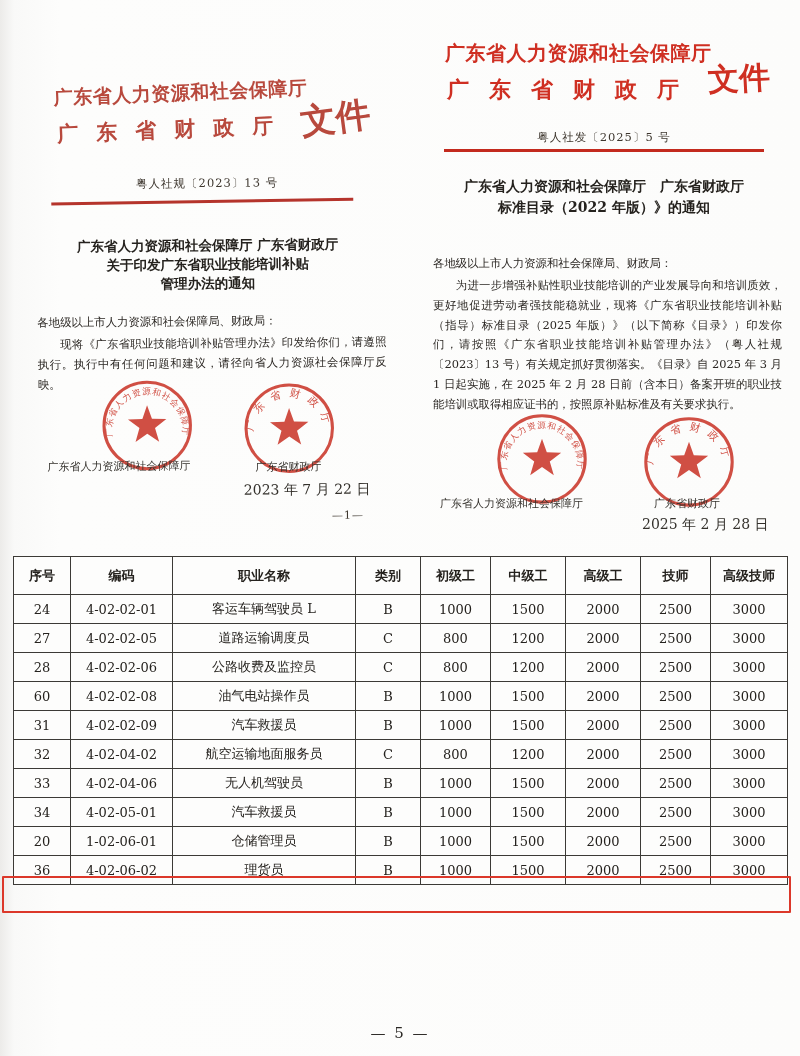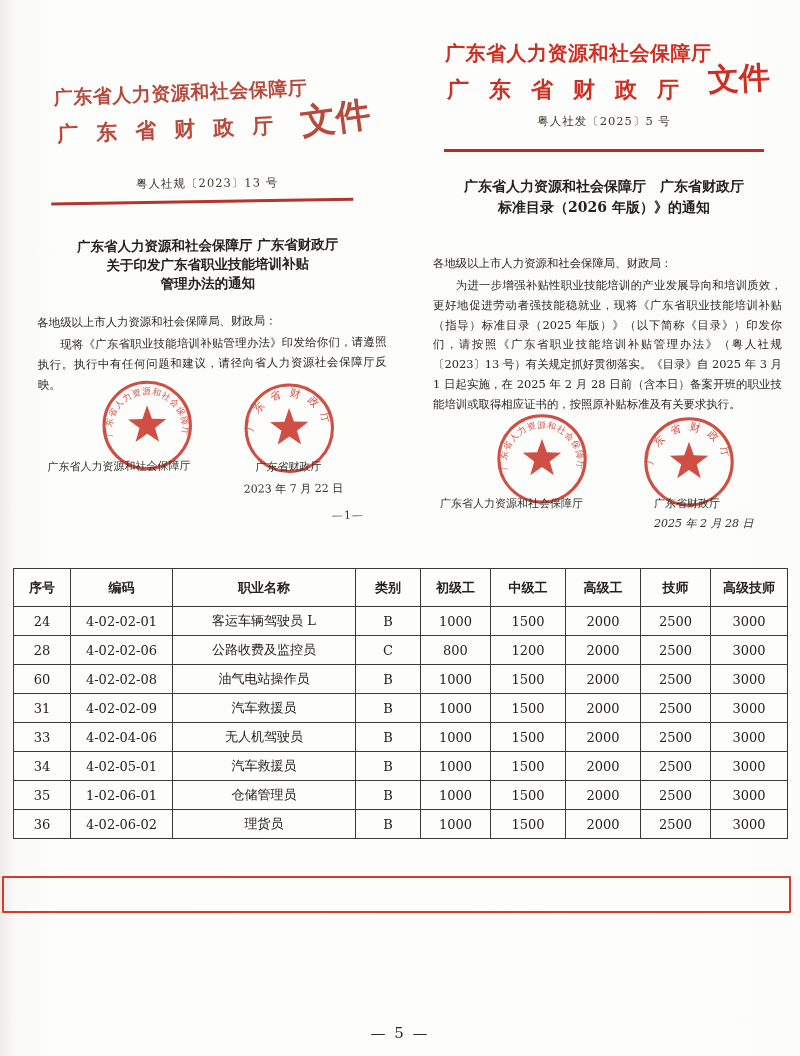--- a/index.html
+++ b/index.html
@@ -22,21 +22,21 @@
   #doc-left  .letterhead { left:32px; top:52px; color:#b8493d; transform:rotate(-1.8deg); }
   #doc-right .letterhead { left:25px; top:12px; color:#cf2f22; }
   #doc-right .lh-line1 { font-size:20px; }
   #doc-right .lh-line2 { font-size:22px; letter-spacing:20px; margin-top:8px; }
   .doc-word { position:absolute; font-weight:bold; }
   #doc-left  .doc-word { left:278px; top:68px; font-size:35px; color:#b8493d; transform:rotate(-7deg); }
   #doc-right .doc-word { left:288px; top:30px; font-size:31px; color:#cf2f22; transform:rotate(-3deg); }
 
   .doc-number { position:absolute; width:100%; text-align:center; font-size:11.5px; color:#3d362e; letter-spacing:1px; }
   #doc-left  .doc-number { top:148px; }
-  #doc-right .doc-number { top:86px;text-align:center; }
+  #doc-right .doc-number { top:102px;text-align:center; }
 
   .red-rule { position:absolute; height:2.5px; background:#b5342c; }
   #doc-left  .red-rule { left:28px; top:172px; width:302px; transform:rotate(-0.4deg); }
   #doc-right .red-rule { left:24px; top:121px; width:320px; background:#c32a1e; }
 
   .doc-title { position:absolute; width:100%; text-align:center; font-weight:bold; font-size:13.5px; line-height:19px; color:#25221e; }
   #doc-left  .doc-title { top:208px; }
   #doc-right .doc-title { top:148px; font-size:14px; line-height:20.5px; }
 
   .salutation { position:absolute; left:13px; right:6px; font-size:11.4px; color:#2a2622; }
@@ -52,26 +52,26 @@
   #doc-left  .seal-b { left:216px; top:352px; }
   #doc-right .seal-a { left:74px;  top:382px; }
   #doc-right .seal-b { left:221px; top:385px; }
 
   .signer { position:absolute; font-size:11px; color:#33302b; white-space:nowrap; }
   #doc-left  .signer-left  { left:22px;  top:430px; }
   #doc-left  .signer-right { left:230px; top:432px; }
   #doc-left  .doc-date     { left:218px; top:454px; }
   #doc-right .signer-left  { left:20px;  top:468px; }
   #doc-right .signer-right { left:234px; top:468px; }
-  #doc-right .doc-date     { left:234px; top:488px;font-style:italic; }
-  .doc-date { position:absolute; font-size:11px; color:#33302b; white-space:nowrap; }
+  #doc-right .doc-date     { left:222px; top:488px; }
+  .doc-date { position:absolute; font-size:14px; color:#33302b; white-space:nowrap; }
   .doc-pagenum { position:absolute; right:30px; top:482px; font-size:11px; color:#3d362e; letter-spacing:1px; }
 
   
-  #subsidy-table { position:absolute; left:13px; top:568px; width:774px;
+  #subsidy-table { position:absolute; left:13px; top:556px; width:774px;
     border-collapse:collapse; table-layout:fixed; font-size:13px; color:#25221e; text-align:center; }
   #subsidy-table th, #subsidy-table td { border:1.4px solid #3c3a36; overflow:hidden; white-space:nowrap; }
   #subsidy-table th { height:38px; font-weight:bold; font-size:13px; background:#fdfdfc; }
   #subsidy-table td { height:29px; font-size:13px; background:#fdfdfc; }
 
   #highlight-box { position:absolute; left:2px; top:876px; width:789px; height:37px;
     border:2.5px solid #dc382a; border-radius:1px; pointer-events:none; }
 
   #page-footer { position:absolute; left:0; top:1024px; width:100%; text-align:center;
     font-size:15px; color:#2a2724; letter-spacing:2px; }
@@ -127,21 +127,21 @@
   <div class="doc" id="doc-right">
     <div class="letterhead">
       <div class="lh-line1">广东省人力资源和社会保障厅</div>
       <div class="lh-line2">广东省财政厅</div>
     </div>
     <div class="doc-word">文件</div>
     <div class="doc-number">粤人社发〔2025〕5 号</div>
     <div class="red-rule"></div>
     <div class="doc-title">
       <div>广东省人力资源和社会保障厅　广东省财政厅</div>
-      <div>标准目录（2026 年版）》的通知</div>
+      <div>标准目录（2022 年版）》的通知</div>
     </div>
     <div class="salutation">各地级以上市人力资源和社会保障局、财政局：</div>
     <div class="body-par">为进一步增强补贴性职业技能培训的产业发展导向和培训质效，更好地促进劳动者强技能稳就业，现将《广东省职业技能培训补贴（指导）标准目录（2025 年版）》（以下简称《目录》）印发你们，请按照《广东省职业技能培训补贴管理办法》（粤人社规〔2023〕13 号）有关规定抓好贯彻落实。《目录》自 2025 年 3 月 1 日起实施，在 2025 年 2 月 28 日前（含本日）备案开班的职业技能培训或取得相应证书的，按照原补贴标准及有关要求执行。</div>
 
     <svg class="seal seal-a" viewBox="0 0 100 100">
       <defs>
           <path id="arcR1" d="M 14,64 A 37,37 0 1 1 86,64" fill="none"></path>
         </defs>
       <circle cx="50" cy="51" r="45" fill="none" stroke="#cd4135" stroke-width="3.2"></circle>
       <polygon fill="#cd4135" points="50,30 55,44.1 70,44.5 58.1,53.6 62.3,68 50,59.5 37.7,68 41.9,53.6 30,44.5 45,44.1"></polygon>
@@ -196,20 +196,31 @@
           <td>4-02-02-01</td>
           <td>客运车辆驾驶员 L</td>
           <td>B</td>
           <td>1000</td>
           <td>1500</td>
           <td>2000</td>
           <td>2500</td>
           <td>3000</td>
         </tr>
         <tr>
+          <td>27</td>
+          <td>4-02-02-05</td>
+          <td>道路运输调度员</td>
+          <td>C</td>
+          <td>800</td>
+          <td>1200</td>
+          <td>2000</td>
+          <td>2500</td>
+          <td>3000</td>
+        </tr>
+        <tr>
           <td>28</td>
           <td>4-02-02-06</td>
           <td>公路收费及监控员</td>
           <td>C</td>
           <td>800</td>
           <td>1200</td>
           <td>2000</td>
           <td>2500</td>
           <td>3000</td>
         </tr>
@@ -229,20 +240,31 @@
           <td>4-02-02-09</td>
           <td>汽车救援员</td>
           <td>B</td>
           <td>1000</td>
           <td>1500</td>
           <td>2000</td>
           <td>2500</td>
           <td>3000</td>
         </tr>
         <tr>
+          <td>32</td>
+          <td>4-02-04-02</td>
+          <td>航空运输地面服务员</td>
+          <td>C</td>
+          <td>800</td>
+          <td>1200</td>
+          <td>2000</td>
+          <td>2500</td>
+          <td>3000</td>
+        </tr>
+        <tr>
           <td>33</td>
           <td>4-02-04-06</td>
           <td>无人机驾驶员</td>
           <td>B</td>
           <td>1000</td>
           <td>1500</td>
           <td>2000</td>
           <td>2500</td>
           <td>3000</td>
         </tr>
@@ -251,21 +273,21 @@
           <td>4-02-05-01</td>
           <td>汽车救援员</td>
           <td>B</td>
           <td>1000</td>
           <td>1500</td>
           <td>2000</td>
           <td>2500</td>
           <td>3000</td>
         </tr>
         <tr>
-          <td>35</td>
+          <td>20</td>
           <td>1-02-06-01</td>
           <td>仓储管理员</td>
           <td>B</td>
           <td>1000</td>
           <td>1500</td>
           <td>2000</td>
           <td>2500</td>
           <td>3000</td>
         </tr>
         <tr>

